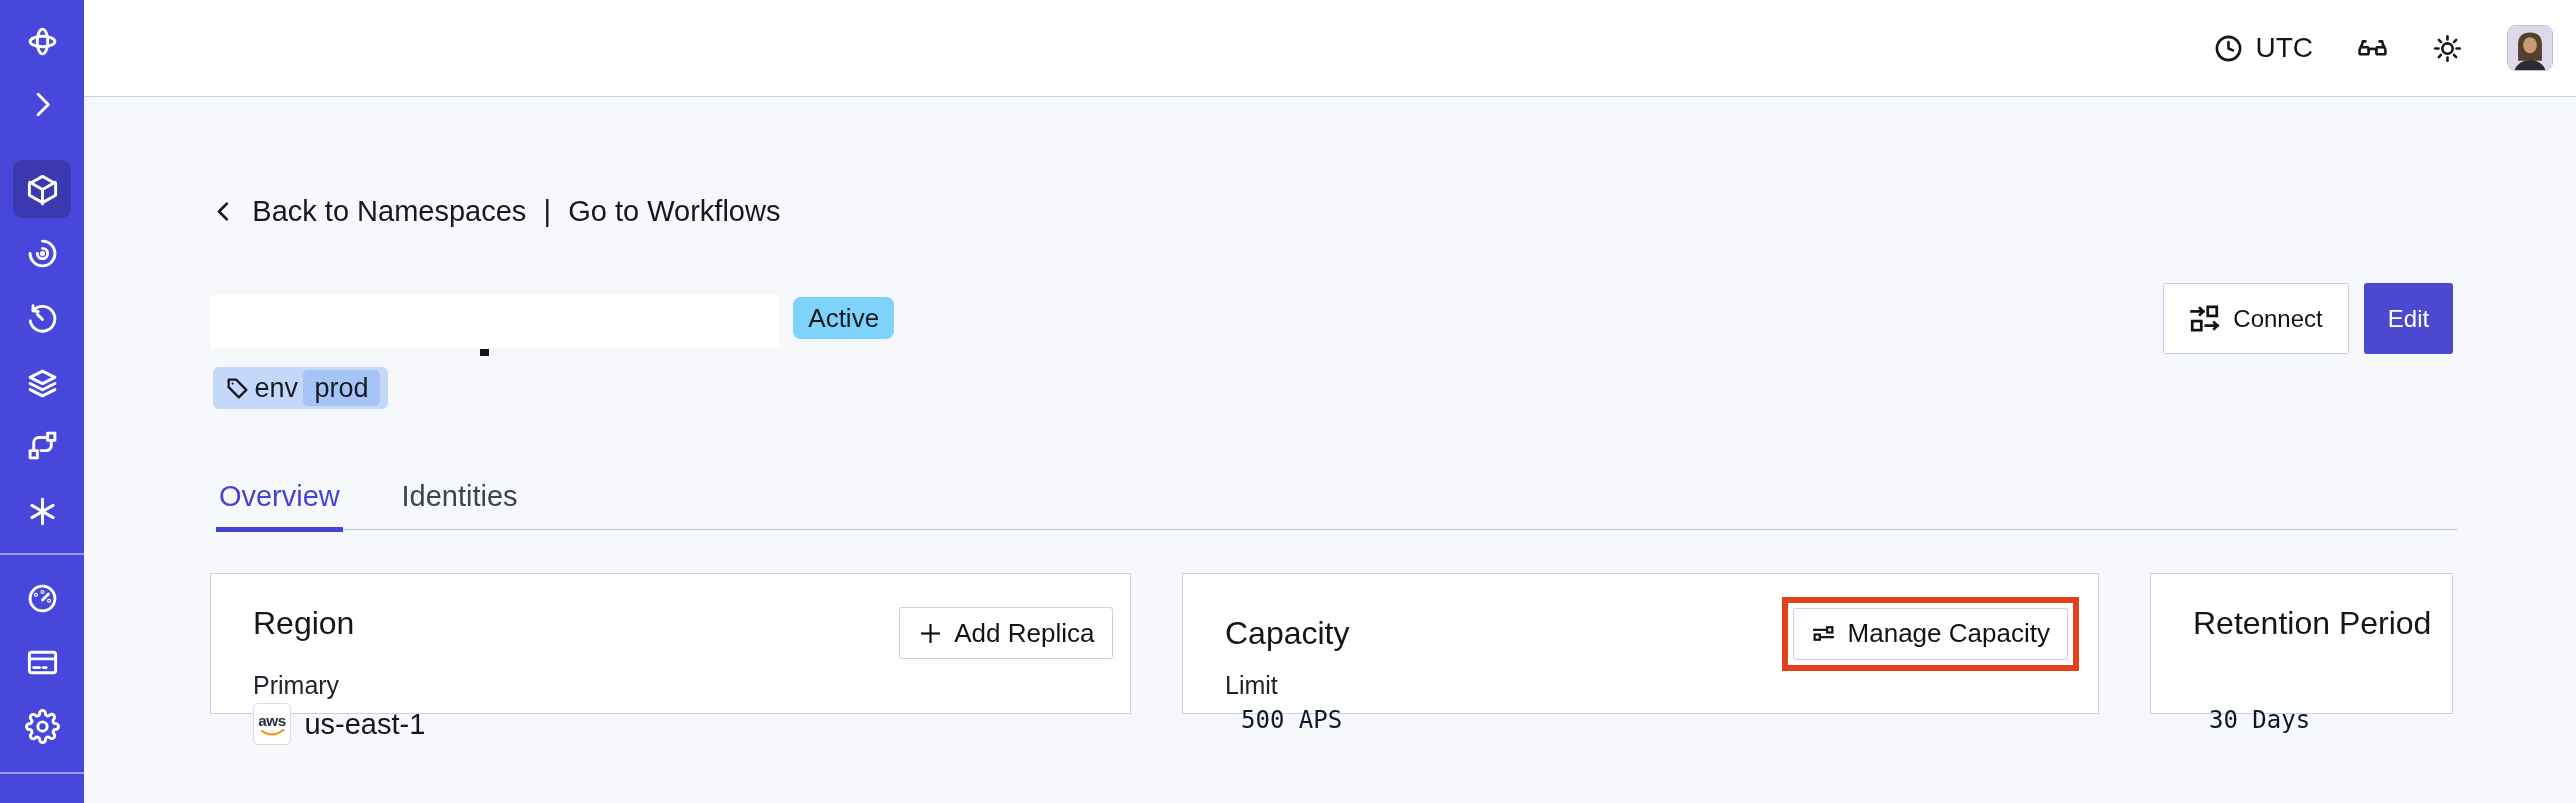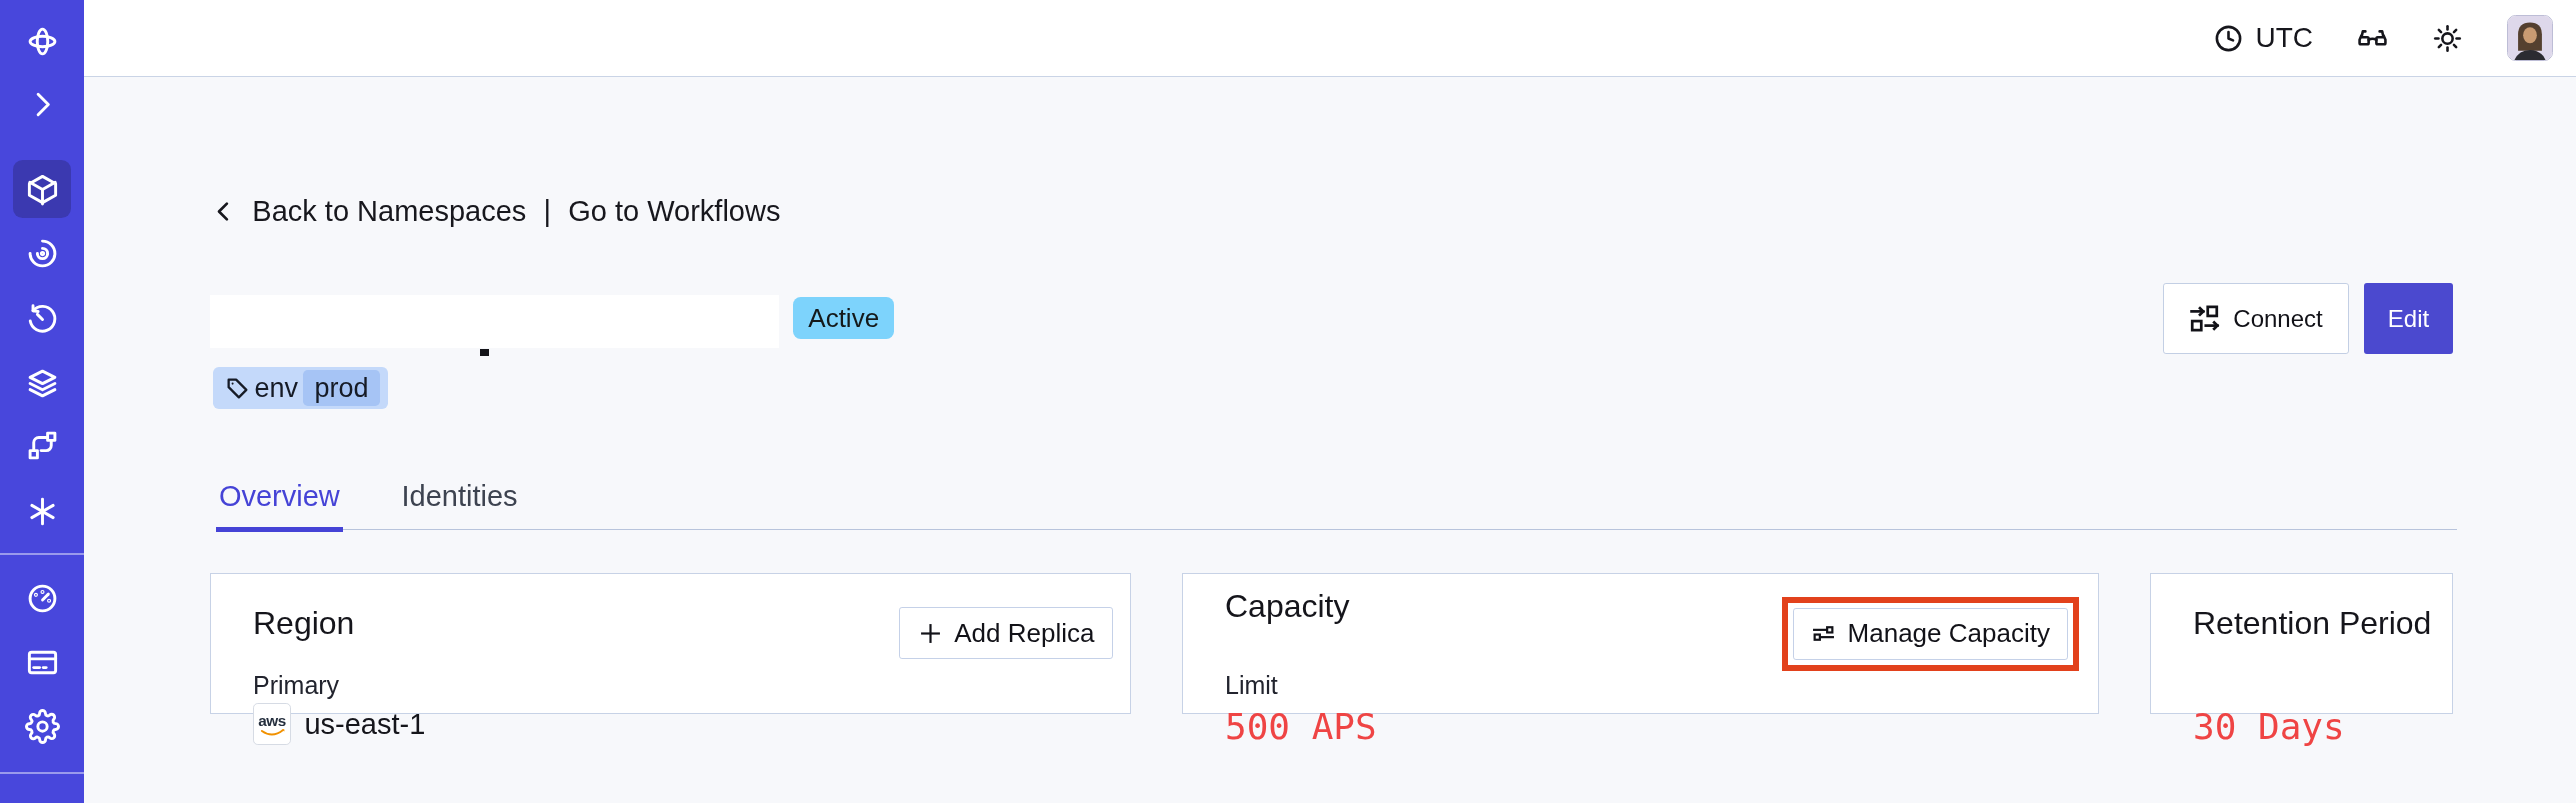--- a/index.html
+++ b/index.html
@@ -11,21 +11,21 @@
   .sidebar { position:absolute; left:0; top:0; width:84px; height:804px;
     background:#4847dc; z-index:30; }
   .side-item { position:absolute; left:13.4px; width:58px; height:58px;
     display:flex; align-items:center; justify-content:center; border-radius:9.6px; }
   .side-item.active { background:#3b39b0; }
   .side-item svg { width:35px; height:35px; stroke:#ffffff; fill:none;
     stroke-width:2; stroke-linecap:round; stroke-linejoin:round; }
   .side-div { position:absolute; left:0; width:84px; height:1.9px; background:rgba(255,255,255,.45); }
 
   
-  .topbar { position:absolute; left:84px; top:0; width:2492px; height:77px;
+  .topbar { position:absolute; left:84px; top:0; width:2492px; height:97px;
     background:#ffffff; border-bottom:1.9px solid #cad4e6;
     display:flex; align-items:center; justify-content:flex-end; gap:44px; padding-right:23px; }
   .tz { display:flex; align-items:center; gap:11.5px; font-size:28px; color:#16161c; }
   .topbar svg.tico { width:31px; height:31px; stroke:#16161c; fill:none;
     stroke-width:2; stroke-linecap:round; stroke-linejoin:round; }
   .avatar { width:46px; height:46px; border-radius:8.6px; border:1.9px solid #bdbdd6; overflow:hidden; }
   .avatar svg { display:block; width:100%; height:100%; }
 
   
   .breadcrumb { position:absolute; left:210px; top:195px; display:flex;
@@ -69,30 +69,30 @@
   .card { position:absolute; top:573px; height:141px; background:#ffffff;
     border:1.9px solid #c7d2e6; }
   .card-region    { left:210px;  width:921px; }
   .card-capacity  { left:1182px; width:917px; }
   .card-retention { left:2150px; width:303px; }
   .card-title { position:absolute; left:42px; top:31px; font-size:32px;
     font-weight:500; color:#15151b; }
   .card-label { position:absolute; left:42px; top:97px; font-size:25px; color:#22242e; }
   .card-value-row { position:absolute; left:42px; top:129px; display:flex;
     align-items:center; gap:13.4px; font-size:29px; color:#15151b; }
-  .mono-value { position:absolute; left:42px; top:132px; font-size:36px; color:#ef4444; }
+  .mono-value { position:absolute; left:58px; top:132px; font-size:24px; color:#0f172a; }
 
   .btn-small { position:absolute; top:33px; height:52px; padding:0 17.3px;
     background:#ffffff; border:1.9px solid #c5d1e8; border-radius:2.9px;
     display:flex; align-items:center; gap:11.5px; font-size:26px; color:#121218; }
   .btn-small svg { width:25px; height:25px; stroke:#121218; fill:none;
     stroke-width:2.1; stroke-linecap:square; }
   .add-replica { right:17.3px; }
 
-  .title-row { position:absolute; left:42px; top:14px; display:flex; align-items:center; gap:19px; }
+  .title-row { position:absolute; left:42px; top:41px; display:flex; align-items:center; gap:19px; }
   .title-row .card-title { position:static; }
   .ondemand-badge { height:44px; background:#ded5f7; border-radius:5.8px;
     display:flex; align-items:center; gap:8.6px; padding:0 14.4px; font-size:27px; color:#17171f; }
   .ondemand-badge svg { width:25px; height:25px; stroke:#17171f; fill:none;
     stroke-width:2.2; stroke-linecap:round; stroke-linejoin:round; }
 
   .annotation-box { position:absolute; top:23px; right:19px;
     border:6.7px solid #e2411c; padding:4.8px; }
   .annotation-box .btn-small { position:static; }
 

